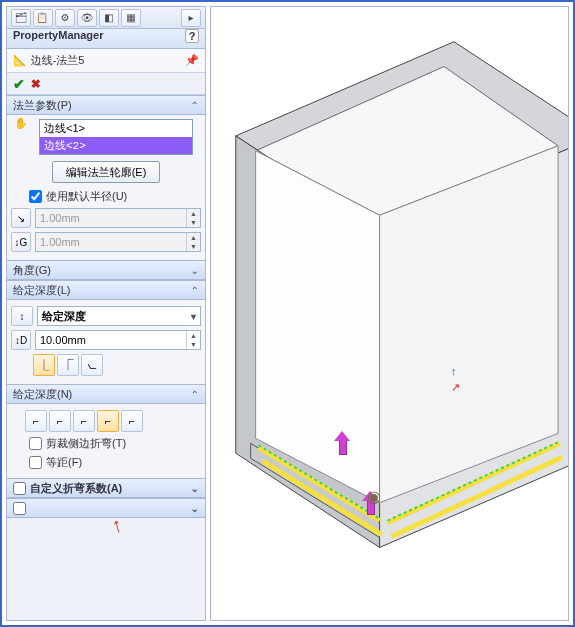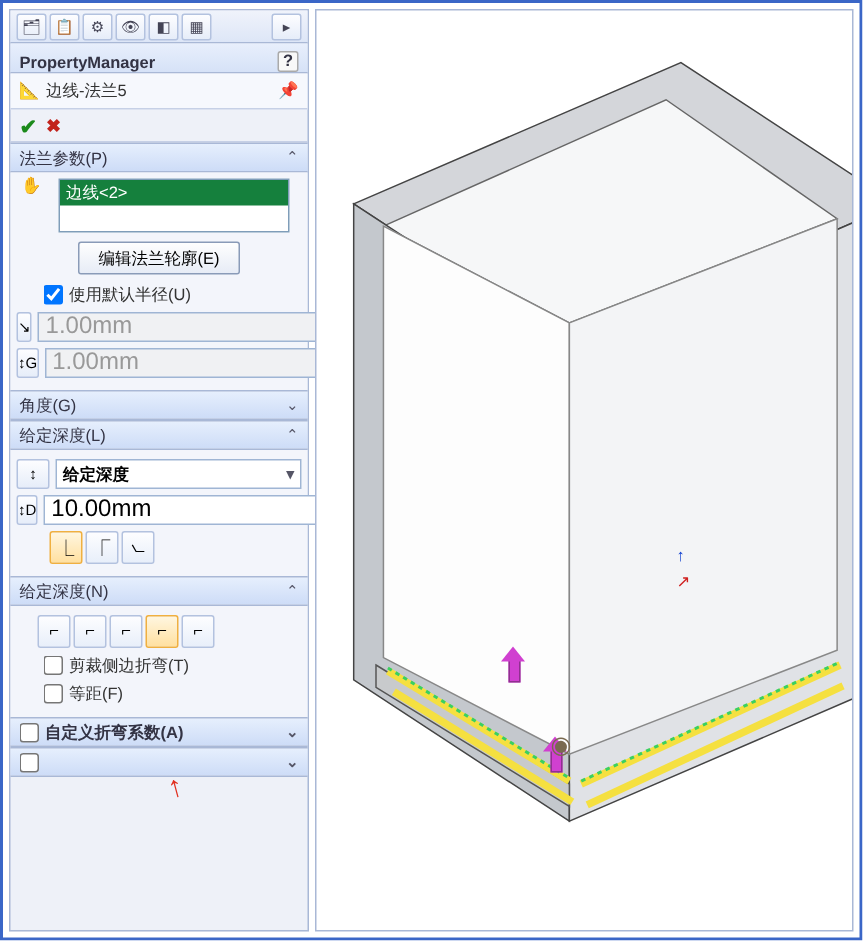--- a/index.html
+++ b/index.html
@@ -1,39 +1,39 @@
 <!DOCTYPE html>
 <html><head>
 <meta charset="utf-8">
 <style>
   * { box-sizing: border-box; margin: 0; padding: 0; font-family: "Microsoft YaHei", Tahoma, sans-serif; font-size: 11px; }
   body { background: #fff; width: 575px; height: 627px; overflow: hidden; position: relative; }
   .frame { border: 2px solid #3a66c7; width: 575px; height: 627px; position: relative; background: #fff; }
   .panel { position: absolute; left: 4px; top: 4px; width: 200px; height: 615px; border: 1px solid #a9b8d6; background: #eef1f8; }
   .toolbar { height: 22px; background: linear-gradient(#f0f3fb, #dde6f7); border-bottom: 1px solid #a9b8d6; display: flex; align-items: center; gap: 2px; padding: 0 4px; }
   .tbtn { width: 20px; height: 18px; border: 1px solid #b3c2df; background: linear-gradient(#fdfdff, #e6edf9); border-radius: 2px; display: flex; align-items: center; justify-content: center; font-size: 10px; color: #445; }
-  .pm-header { height: 20px; background: linear-gradient(#e8effc, #d6e2f7); border-bottom: 1px solid #a9b8d6; display: flex; align-items: flex-end; justify-content: space-between; padding: 0 6px; font-weight: bold; color: #334; }
+  .pm-header { height: 20px; background: linear-gradient(#e8effc, #d6e2f7); border-bottom: 1px solid #a9b8d6; display: flex; align-items: flex-start; justify-content: space-between; padding: 0 6px; font-weight: bold; color: #334; }
   .pm-header .help { background: #f8f8f8; border: 1px solid #aaa; width: 14px; height: 14px; border-radius: 2px; display: flex; align-items: center; justify-content: center; }
   .feat-row { height: 24px; background: #f6f8fd; border-bottom: 1px solid #c6d0e6; display: flex; align-items: center; justify-content: space-between; padding: 0 6px; }
   .feat-row .lbl { display: flex; align-items: center; gap: 4px; color: #333; }
   .confirm-row { height: 22px; display: flex; align-items: center; gap: 6px; padding: 0 6px; border-bottom: 1px solid #c6d0e6; }
   .check { color: #1b8a1b; font-size: 14px; font-weight: bold; }
   .cross { color: #c2231c; font-size: 12px; font-weight: bold; }
   .section-head { height: 20px; background: linear-gradient(#e6effd, #cddcf7); border-top: 1px solid #a9b8d6; border-bottom: 1px solid #a9b8d6; display: flex; align-items: center; justify-content: space-between; padding: 0 6px; font-weight: normal; color: #334; }
   .section-body { padding: 4px 4px 6px 4px; background: #f3f5fb; }
   .listbox { margin-left: 28px; width: 154px; height: 36px; border: 1px solid #7f9db9; background: #fff; overflow: hidden; }
   .listbox div { padding: 1px 4px; }
-  .listbox .sel { background: #15803d; color: #fff; }
+  .listbox .sel { background: #8b5cf6; color: #fff; font-family: Liberation Mono, monospace; }
   .icon-slot { position: absolute; width: 24px; display: flex; align-items: center; justify-content: center; }
   .btn { display: block; margin: 6px auto 4px; width: 108px; height: 22px; border: 1px solid #8a9bb8; background: linear-gradient(#fefefe, #e7ecf6); border-radius: 2px; }
   .checkline { display: flex; align-items: center; gap: 4px; padding: 2px 0 2px 18px; color: #333; }
   .spinrow { display: flex; align-items: center; gap: 4px; padding: 2px 0; }
   .spinrow .icon { width: 22px; height: 20px; border: 1px solid #b3c2df; background: linear-gradient(#fdfdff, #e6edf9); border-radius: 2px; display: flex; align-items: center; justify-content: center; font-size: 10px; }
   .spinner { flex: 1; display: flex; border: 1px solid #9fb5d4; background: #fff; height: 20px; }
-  .spinner input { border: 0; flex: 1; padding: 0 4px; background: transparent; font-size: 16px; }
+  .spinner input { border: 0; flex: 1; padding: 0 4px; background: transparent; font-size: 11px; }
   .spinner .ud { width: 14px; display: flex; flex-direction: column; border-left: 1px solid #ccd; }
   .spinner .ud div { flex: 1; font-size: 7px; display: flex; align-items: center; justify-content: center; color: #556; }
   .disabled .spinner { background: #f0f1f3; }
   .disabled input { color: #999; }
   .select { flex: 1; height: 20px; border: 1px solid #9fb5d4; background: #fff; display: flex; align-items: center; justify-content: space-between; padding: 0 4px; font-weight: bold; }
   .btn-strip { display: flex; gap: 2px; padding: 2px 0 2px 22px; }
   .ibtn { width: 22px; height: 22px; border: 1px solid #b3c2df; background: linear-gradient(#fdfdff, #e8effa); border-radius: 2px; display: flex; align-items: center; justify-content: center; }
   .ibtn.active { border-color: #f0b040; background: linear-gradient(#fff6e0, #ffe0a0); }
   .collapsed-section { height: 20px; background: linear-gradient(#e6effd, #cddcf7); border-top: 1px solid #a9b8d6; border-bottom: 1px solid #a9b8d6; display: flex; align-items: center; padding: 0 6px; font-weight: bold; color: #334; position: relative; }
   .chev { font-size: 10px; color: #556; }
@@ -82,20 +82,21 @@
       <span class="cross">✖</span>
     </div>
 
     <div class="section-head">
       <span>法兰参数(P)</span>
       <span class="chev">⌃</span>
     </div>
     <div class="section-body" style="position:relative">
       <div class="icon-slot" style="top:2px;left:2px">✋</div>
       <div class="listbox">
+        <div>边线&lt;1&gt;</div>
         <div class="sel">边线&lt;2&gt;</div>
       </div>
       <button class="btn">编辑法兰轮廓(E)</button>
       <label class="checkline">
         <input type="checkbox" checked="" style=""> 
           <span>使用默认半径(U)</span>
       </label>
       <div class="spinrow disabled">
         <div class="icon">↘</div>
         <div class="spinner">

